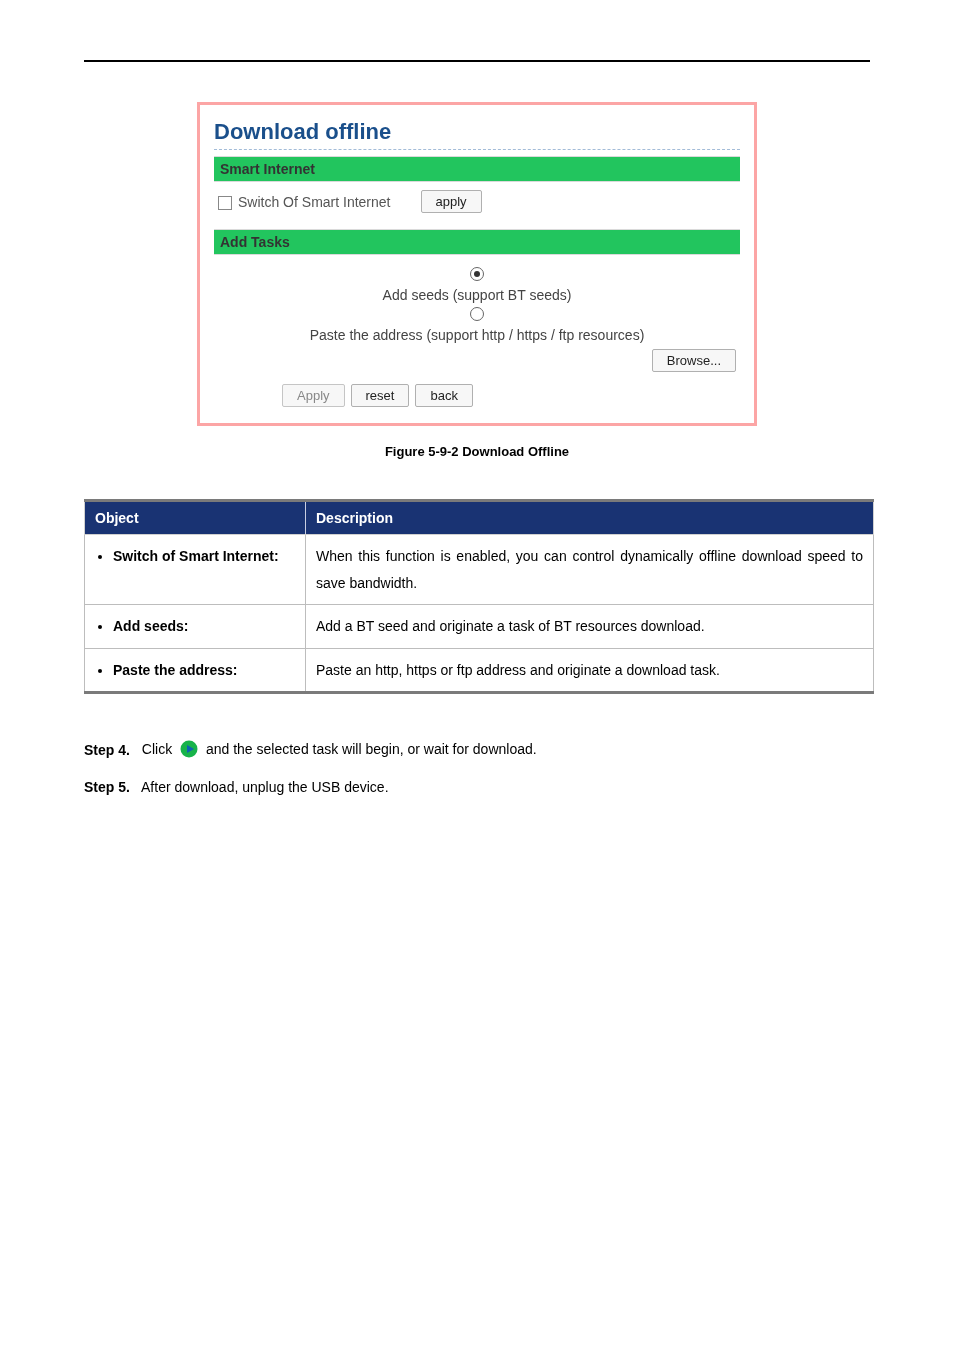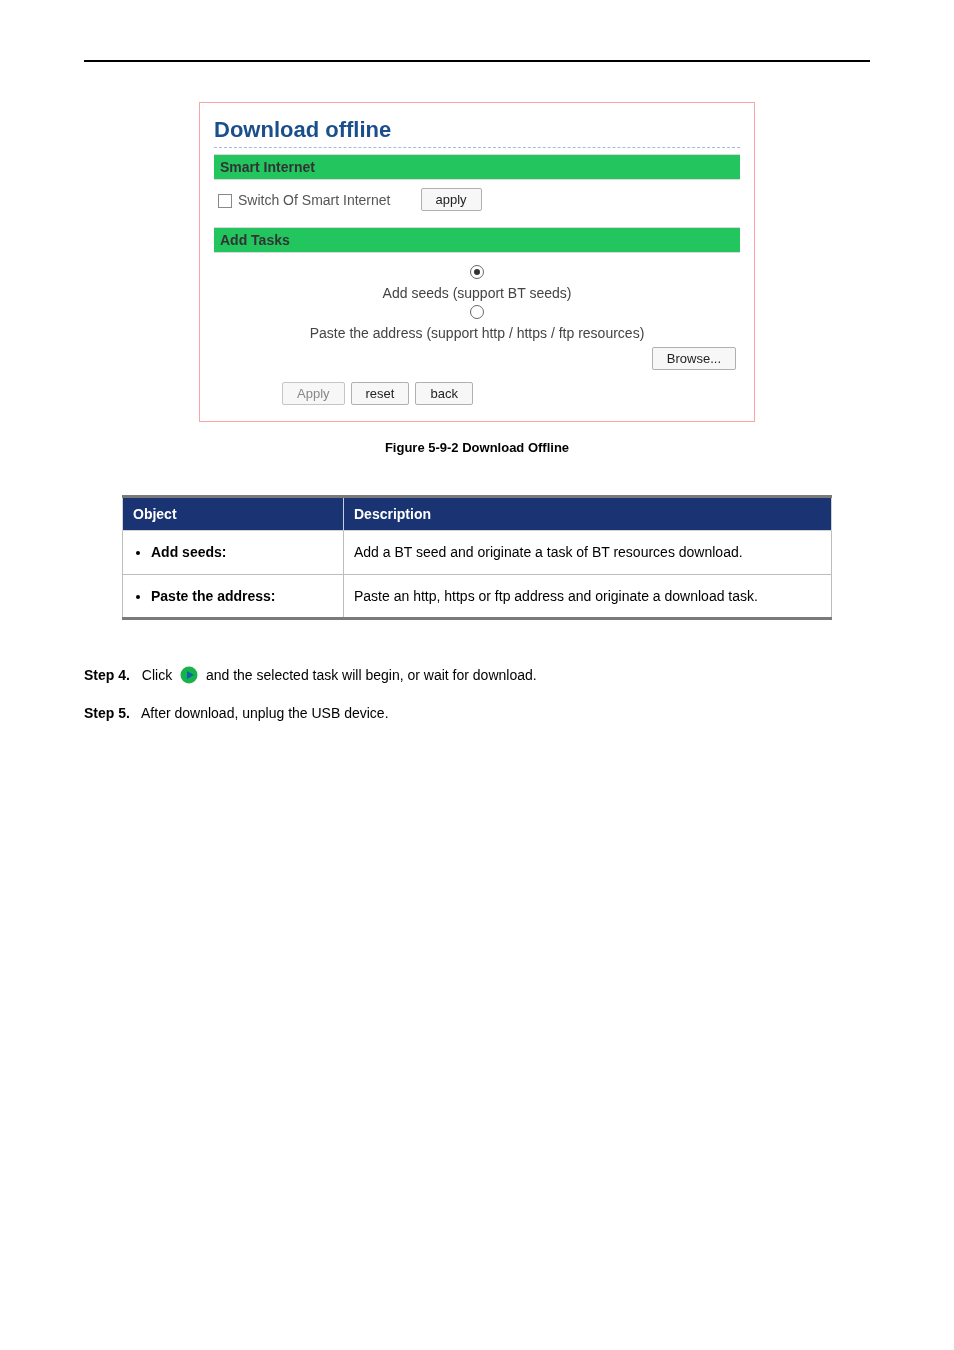--- a/index.html
+++ b/index.html
@@ -33,21 +33,21 @@
     margin: 0 4px;
   }
   .icon-play {
     display: inline-block;
     vertical-align: middle;
     margin: 0 4px;
   }
   .screenshot-box {
     width: 526px;
     margin: 0 auto 18px auto;
-    border: 1px solid #fca5a5;
+    border: 3px solid #fca5a5;
     padding: 14px 14px 10px 14px;
     font-family: Tahoma, Arial, sans-serif;
   }
   .ss-title {
     color: #1a4f8b;
     font-weight: bold;
     font-size: 22px;
     margin-bottom: 2px;
     border-bottom: 1px dashed #a3bcd8;
     padding-bottom: 4px;
@@ -116,21 +116,21 @@
     text-align:center;
     font-weight:bold;
     font-size:13px;
     margin: 10px 0 40px 0;
   }
   .intro-line {
     margin-bottom: 14px;
   }
   table.fields {
     border-collapse: collapse;
-    width: 710px;
+    width: 790px;
     margin: 0 auto 46px auto;
   }
   table.fields th {
     background: #193373;
     color: #fff;
     text-align: left;
     font-weight: bold;
     padding: 8px 10px;
     border: 1px solid #d0d0d0;
   }
@@ -199,20 +199,26 @@
 
 
   <table class="fields">
     <thead>
       <tr>
         <th class="col-obj">Object</th>
         <th>Description</th>
       </tr>
     </thead>
     <tbody>
+      <tr>
+        <td>
+            <span class="obj-bullet">Switch of Smart Internet:</span>
+          </td>
+        <td class="justify">When this function is enabled, you can control dynamically offline download speed to save bandwidth.</td>
+      </tr>
       <tr>
         <td>
             <span class="obj-bullet">Add seeds:</span>
           </td>
         <td>Add a BT seed and originate a task of BT resources download.</td>
       </tr>
       <tr>
         <td>
             <span class="obj-bullet">Paste the address:</span>
           </td>

